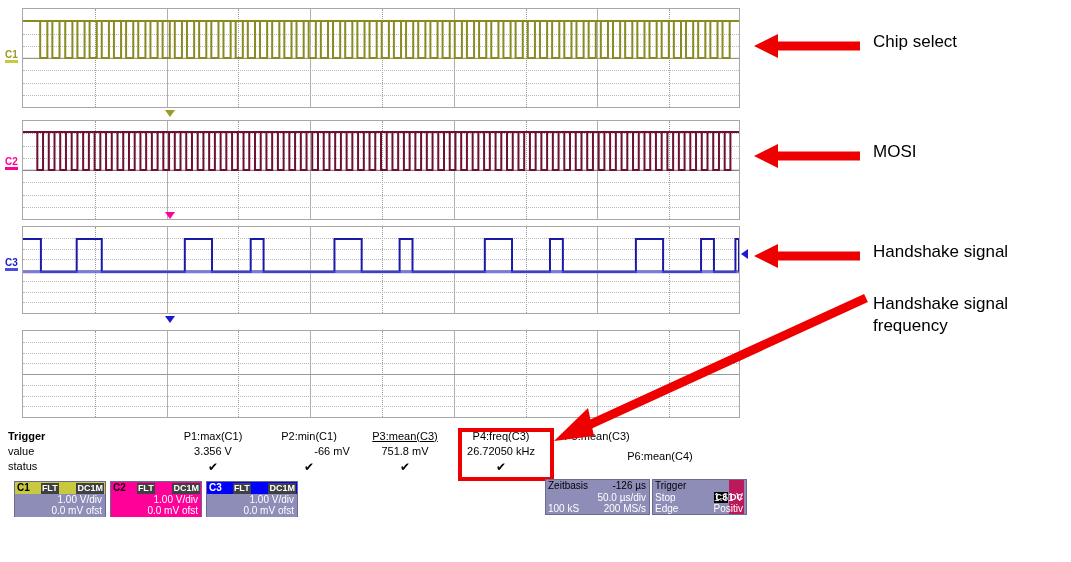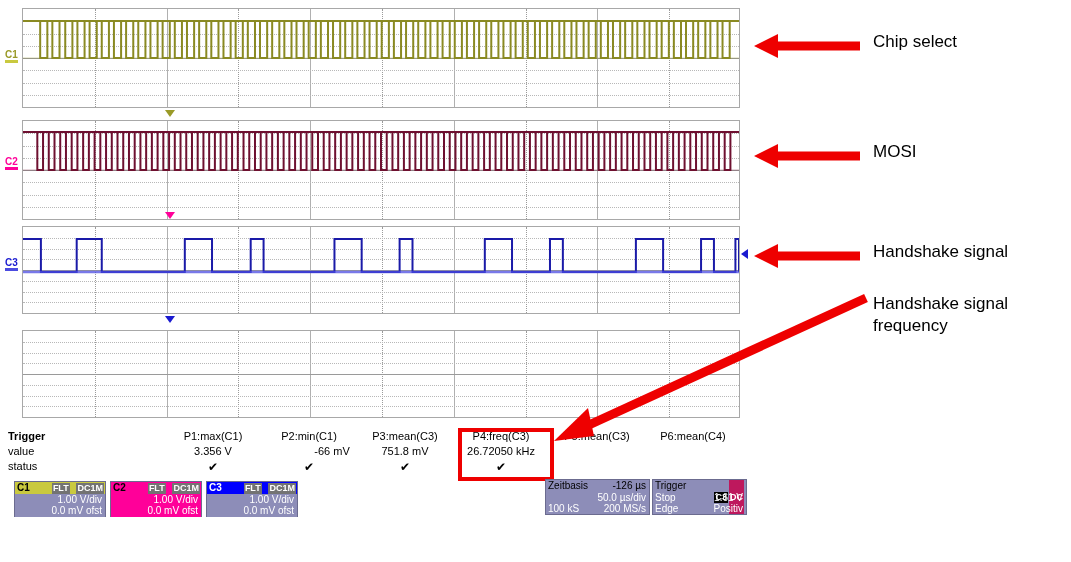--- a/index.html
+++ b/index.html
@@ -39,22 +39,22 @@
   .m-col{position:absolute;width:100px;text-align:center;white-space:nowrap;font-size:11px;}
   .m-col.ctr{text-align:center;}
   .chk{font-size:12px;}
 
   
   .chbox{position:absolute;width:92px;height:36px;box-sizing:border-box;border:1px solid #6b6b8f;
          font-size:10px;line-height:11px;color:#ffffff;}
   .chbox .hdr{position:relative;height:12px;padding:0 1px;box-sizing:border-box;}
   .chbox .hdr .name{position:absolute;left:2px;top:0px;font-weight:bold;font-size:10px;}
   .chbox .hdr .flags{position:absolute;right:1px;top:0px;}
-  .chbox .flag{display:inline-block;background:#737373;color:#fff;font-size:9px;
-               font-weight:bold;padding:0 1px;margin-left:4px;line-height:11px;}
+  .chbox .flag{display:inline-block;background:#404040;color:#fff;font-size:9px;
+               font-weight:bold;padding:0 1px;margin-left:15px;line-height:11px;}
   .chbox .body{background:#8d8db8;height:23px;text-align:right;padding-right:3px;box-sizing:border-box;}
   .chbox .body div{line-height:11px;font-size:10px;color:#fff;}
 
   
   .sysbox{position:absolute;height:36px;box-sizing:border-box;border:1px solid #6b6b8f;
           background:#8d8db8;font-size:10px;color:#ffffff;overflow:hidden;}
   .sysbox .hdr{position:relative;height:12px;background:#8d8db8;}
   .sysbox .hdr .ttl{position:absolute;left:2px;top:0;color:#000;font-size:10px;line-height:12px;}
   .sysbox .hdr .val{position:absolute;right:3px;top:0;color:#000;font-size:10px;line-height:12px;}
   .sysbox .hdr .flags{position:absolute;right:2px;top:0;}
@@ -191,24 +191,24 @@
           <div class="gh" style="top: 75.25px;"></div>
         </div>
     </div>
   </div>
 
   <div id="measure" style="top:430px;">
     <div class="m-row" style="top:0px;">
       <span class="m-lbl bold">Trigger</span>
       <span class="m-col" style="left:155px;">P1:max(C1)</span>
       <span class="m-col" style="left:251px;">P2:min(C1)</span>
-      <span class="m-col" style="left:347px;">P3:mean(C3)</span>
+      <span class="m-col" style="left:347px;text-decoration:underline;">P3:mean(C3)</span>
       <span class="m-col" style="left:443px;">P4:freq(C3)</span>
       <span class="m-col" style="left:539px;">P5:mean(C3)</span>
-      <span class="m-col" style="left:635px;">P6:mean(C4)</span>
+      <span class="m-col" style="left:602px;margin-top:20px;">P6:mean(C4)</span>
     </div>
     <div class="m-row" style="top:15px;">
       <span class="m-lbl">value</span>
       <span class="m-col" style="left:155px;">3.356 V</span>
       <span class="m-col" style="left:251px;padding-left:23px;">-66 mV</span>
       <span class="m-col" style="left:347px;">751.8 mV</span>
       <span class="m-col" style="left:443px;">26.72050 kHz</span>
       <span class="m-col" style="left:539px;"></span>
       <span class="m-col" style="left:635px;"></span>
     </div>

